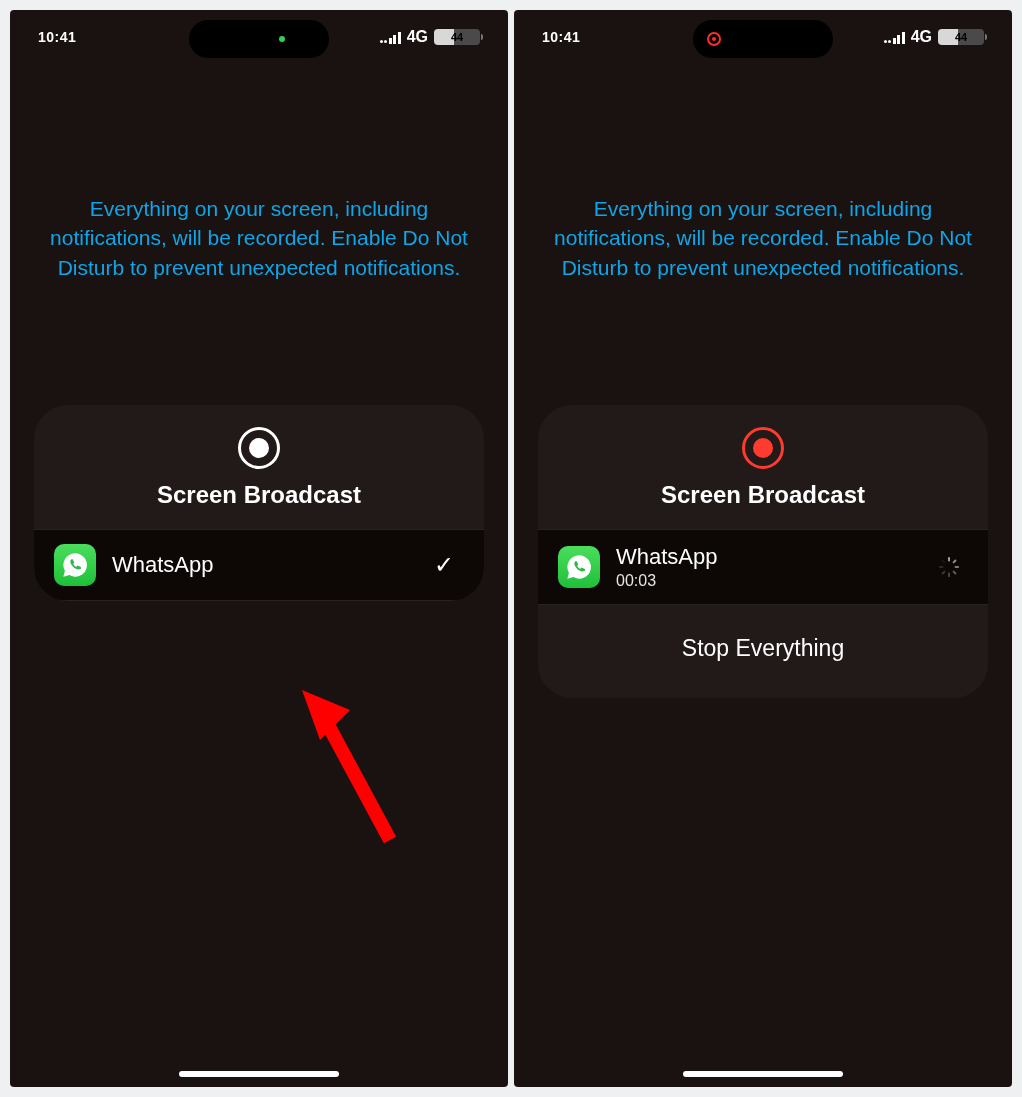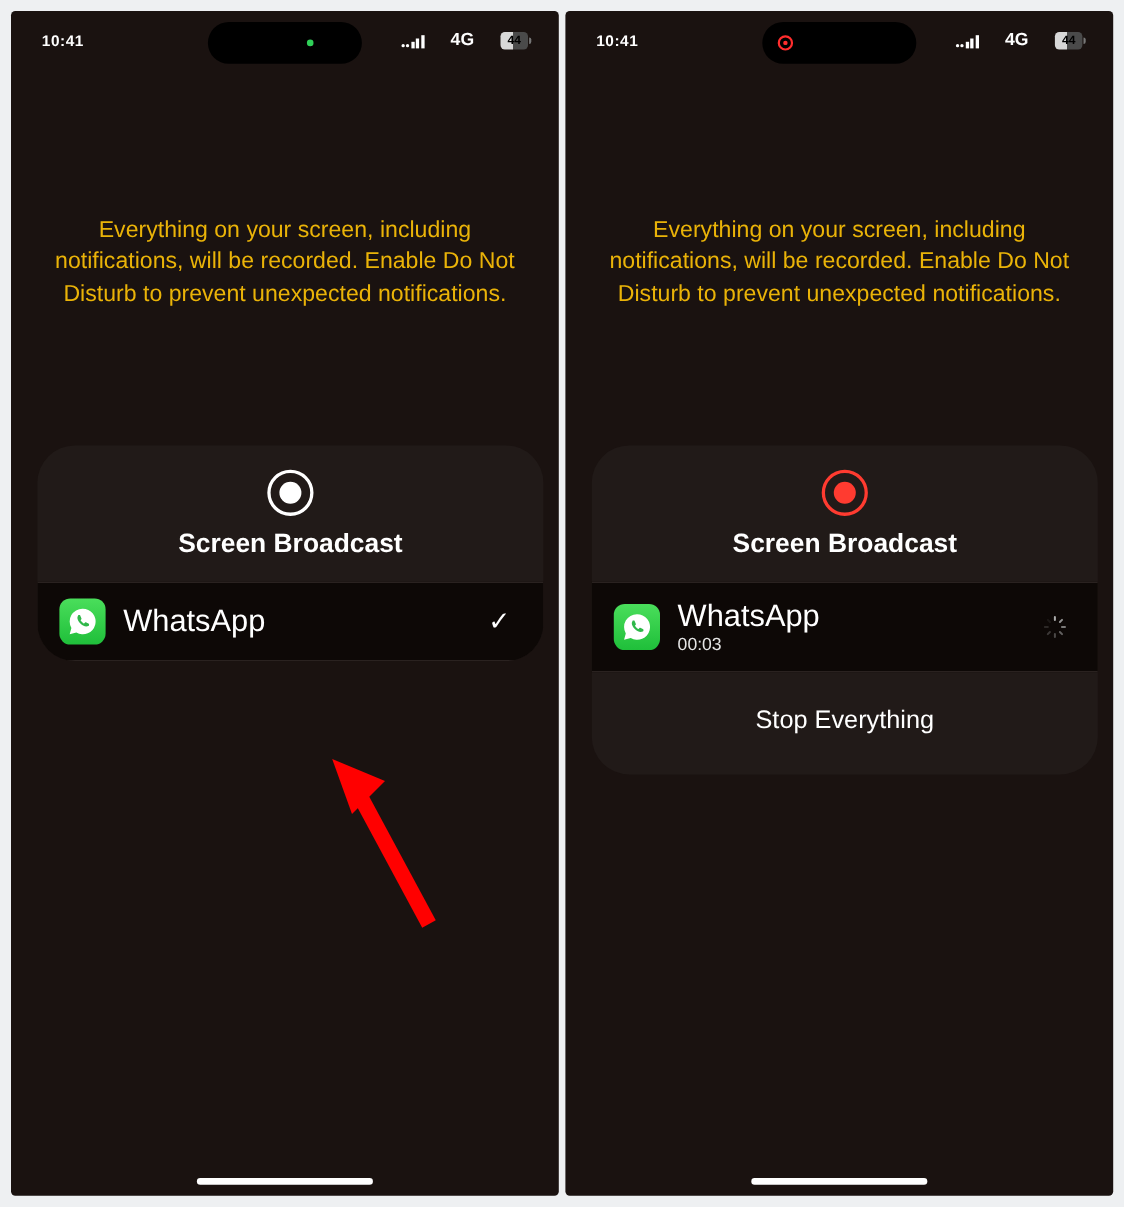--- a/index.html
+++ b/index.html
@@ -54,53 +54,53 @@
   .notch .rec-dot {
     width: 14px; height: 14px; border-radius: 50%;
     border: 2px solid #ff2d2d;
     margin-left: 14px;
     position: relative;
   }
   .notch .rec-dot::after{
     content:""; position:absolute; inset:3px; border-radius:50%; background:#ff2d2d;
   }
   .status-right {
-    display: flex; align-items: center; gap: 24px; width: 130px; justify-content: flex-end; text-align: right;
+    display: flex; align-items: center; gap: 6px; width: 130px; justify-content: flex-end; text-align: right;
   }
   .bars {
     display: flex; align-items: flex-end; gap: 1.5px; height: 14px;
   }
   .bars .dot { width: 3px; height: 3px; background:#fff; border-radius:50%; margin-bottom:1px;}
   .bars .b1 { width: 3px; height: 6px; background:#fff;}
   .bars .b2 { width: 3px; height: 9px; background:#fff;}
   .bars .b3 { width: 3px; height: 12px; background:#fff;}
   .net { font-size: 16px; font-weight:600; }
   .battery {
-    width: 25px; height: 16px; border-radius: 4px;
+    width: 46px; height: 16px; border-radius: 4px;
     background: linear-gradient(to right, #d8d8d8 44%, #4a4a4a 44%);
     position: relative;
     display:flex; align-items:center; justify-content:center;
   }
   .battery::after{
     content:""; position:absolute; right:-3px; top:5px; width:2.5px; height:6px;
     background:#777; border-radius:0 2px 2px 0;
   }
   .battery span{ font-size:11px; font-weight:700; color:#000;}
   
   .info-text {
     margin: 130px 30px 0;
     text-align: center;
     font-size: 21px;
     line-height: 1.4;
-    color: #eab308;
+    color: #0ea5e9;
   }
   
   .card {
     position: absolute;
-    left: 24px; right: 14px;
+    left: 24px; right: 24px;
     top: 395px;
     background: #211a18;
     border-radius: 34px;
     overflow: hidden;
   }
   .card-head {
     padding: 22px 0 20px;
     text-align: center;
   }
   .rec-icon {
@@ -123,21 +123,21 @@
     gap: 16px;
   }
   .wa-icon {
     width: 42px; height: 42px; border-radius: 10px;
     background: linear-gradient(#4ade5b, #1fbf3a);
     display:flex; align-items:center; justify-content:center;
     flex-shrink:0;
   }
   .wa-icon svg { width: 28px; height: 28px; }
   .app-text { flex: 1; display:flex; flex-direction:column; }
-  .app-name { font-size: 28px; font-weight: 400; }
+  .app-name { font-size: 22px; font-weight: 400; }
   .app-timer { font-size: 16px; color: #e5e5e5; margin-top:2px;}
   .check { font-size: 24px; margin-right: 10px; }
   .spinner {
     width: 22px; height: 22px; margin-right: 8px;
     display:flex; align-items:center; justify-content:center;
   }
   .action-row {
     text-align: center;
     padding: 24px 0 30px;
   }

